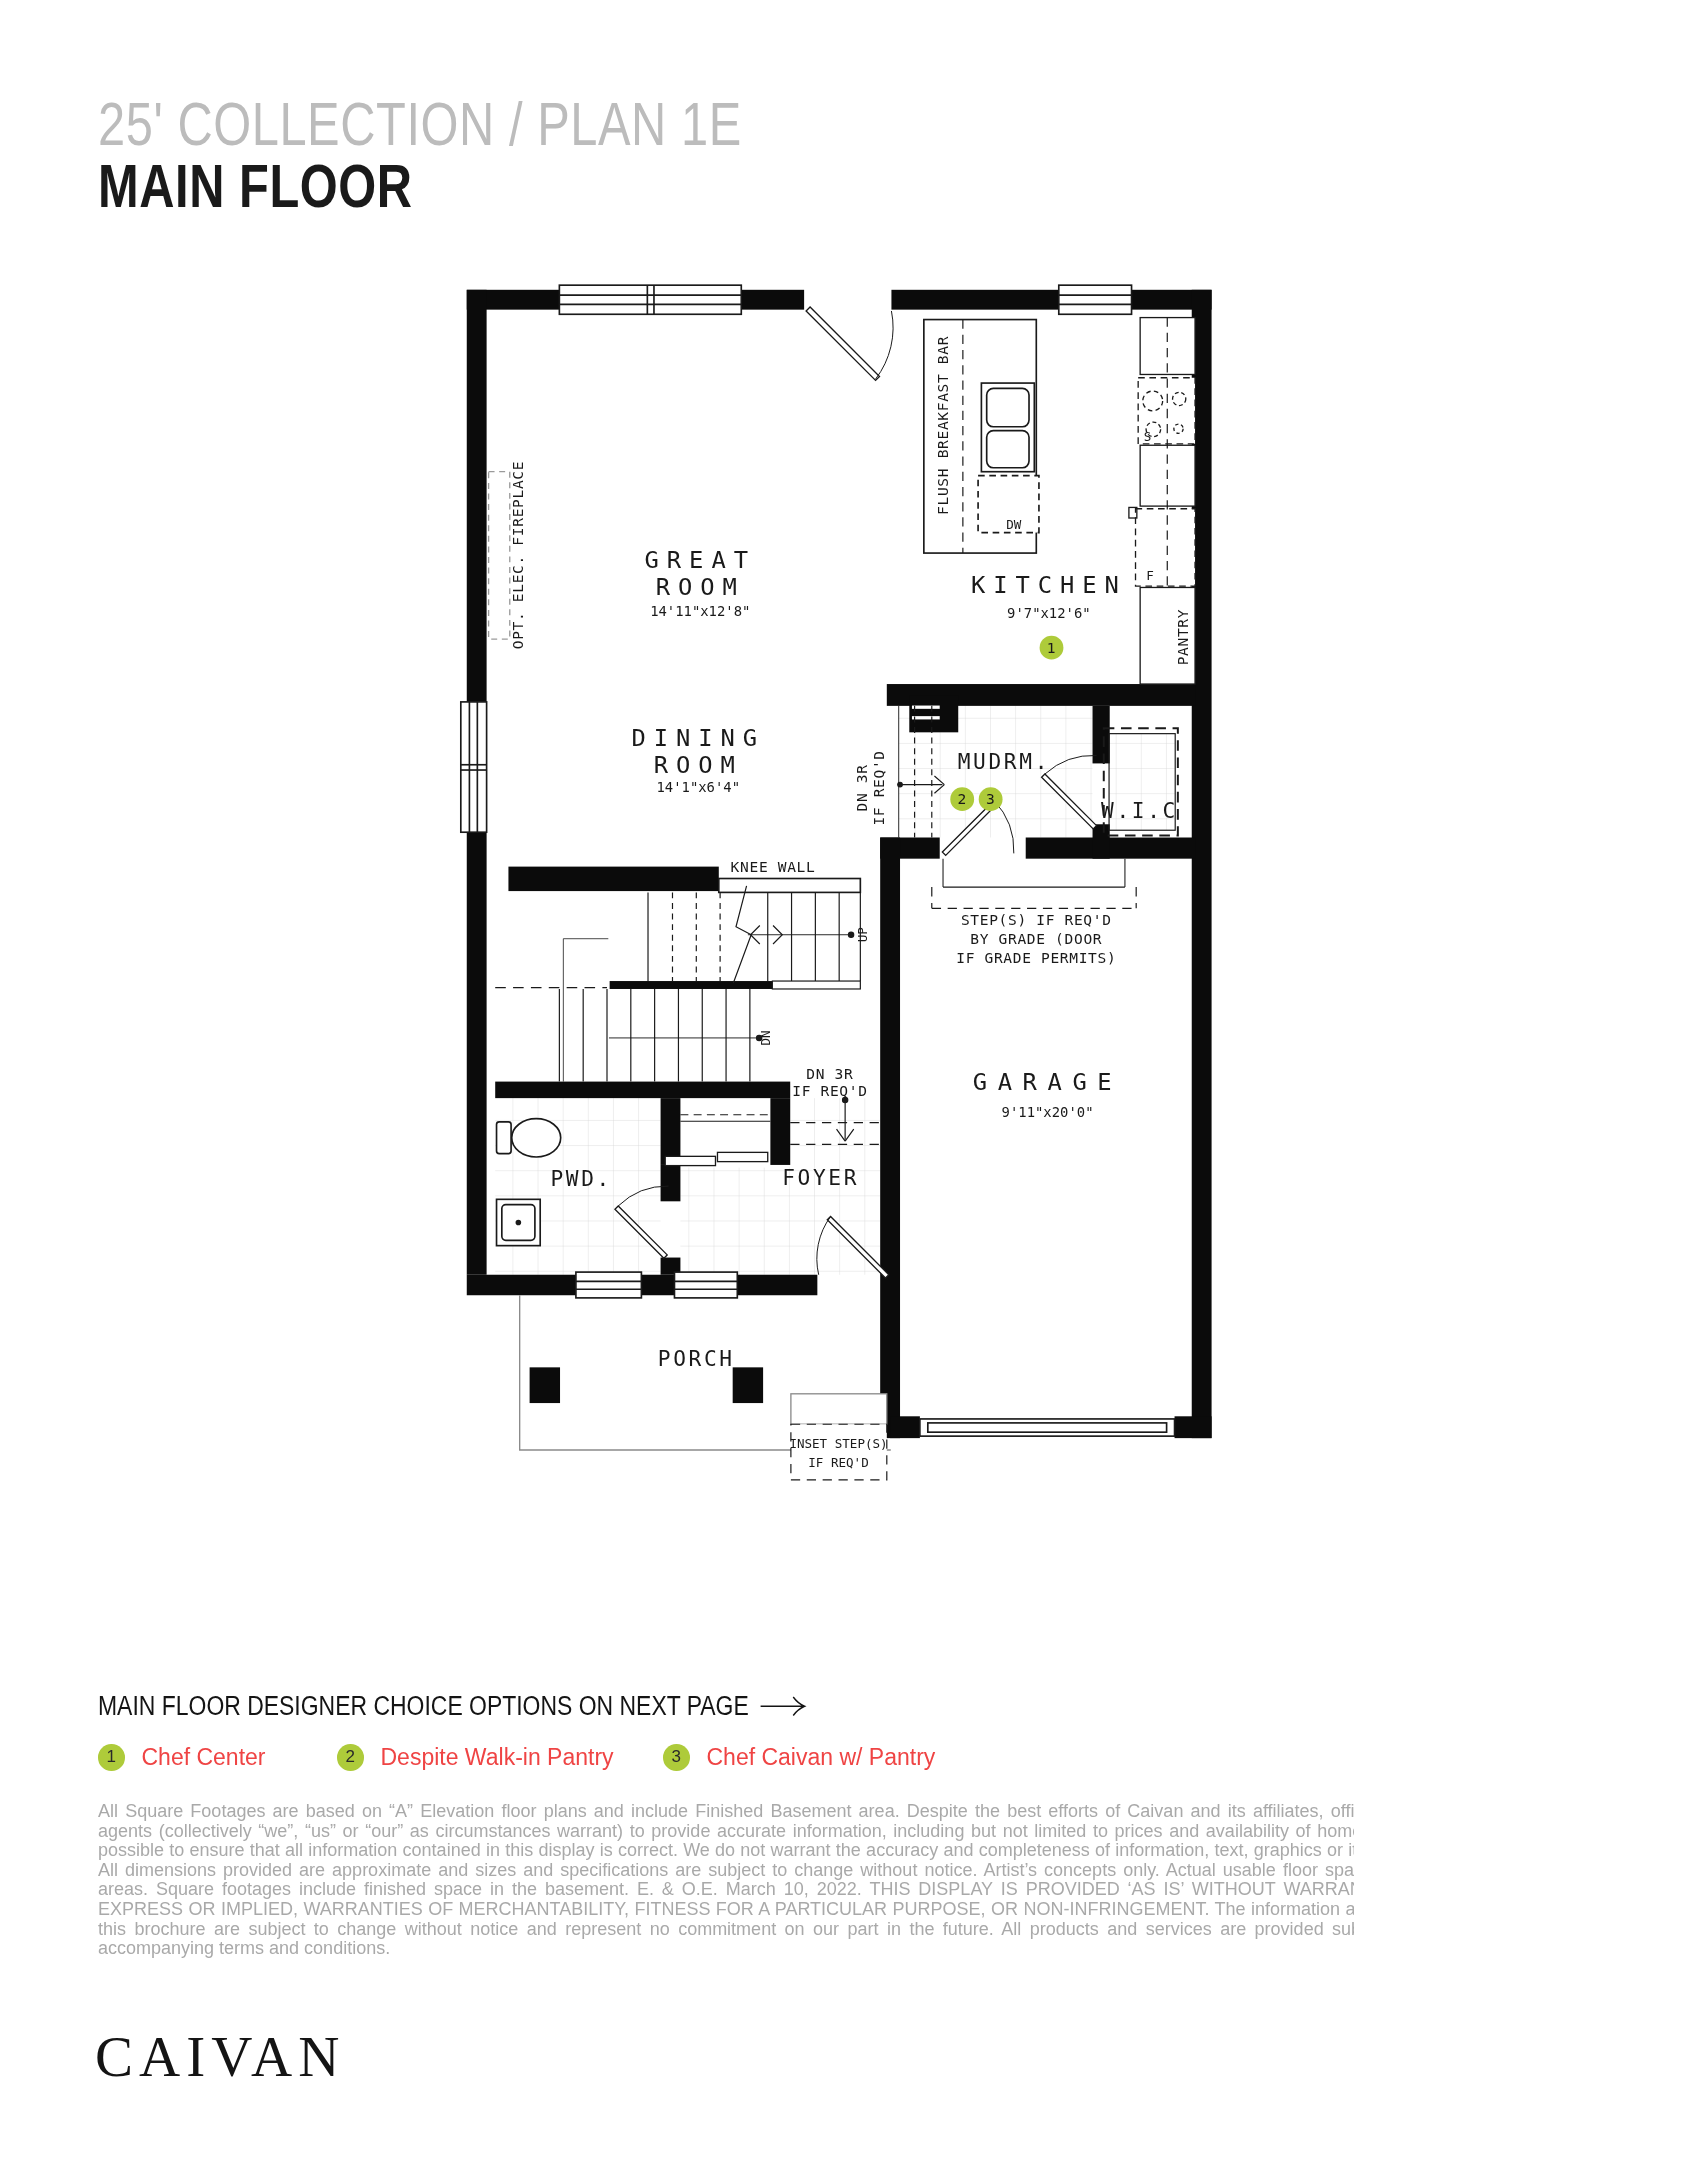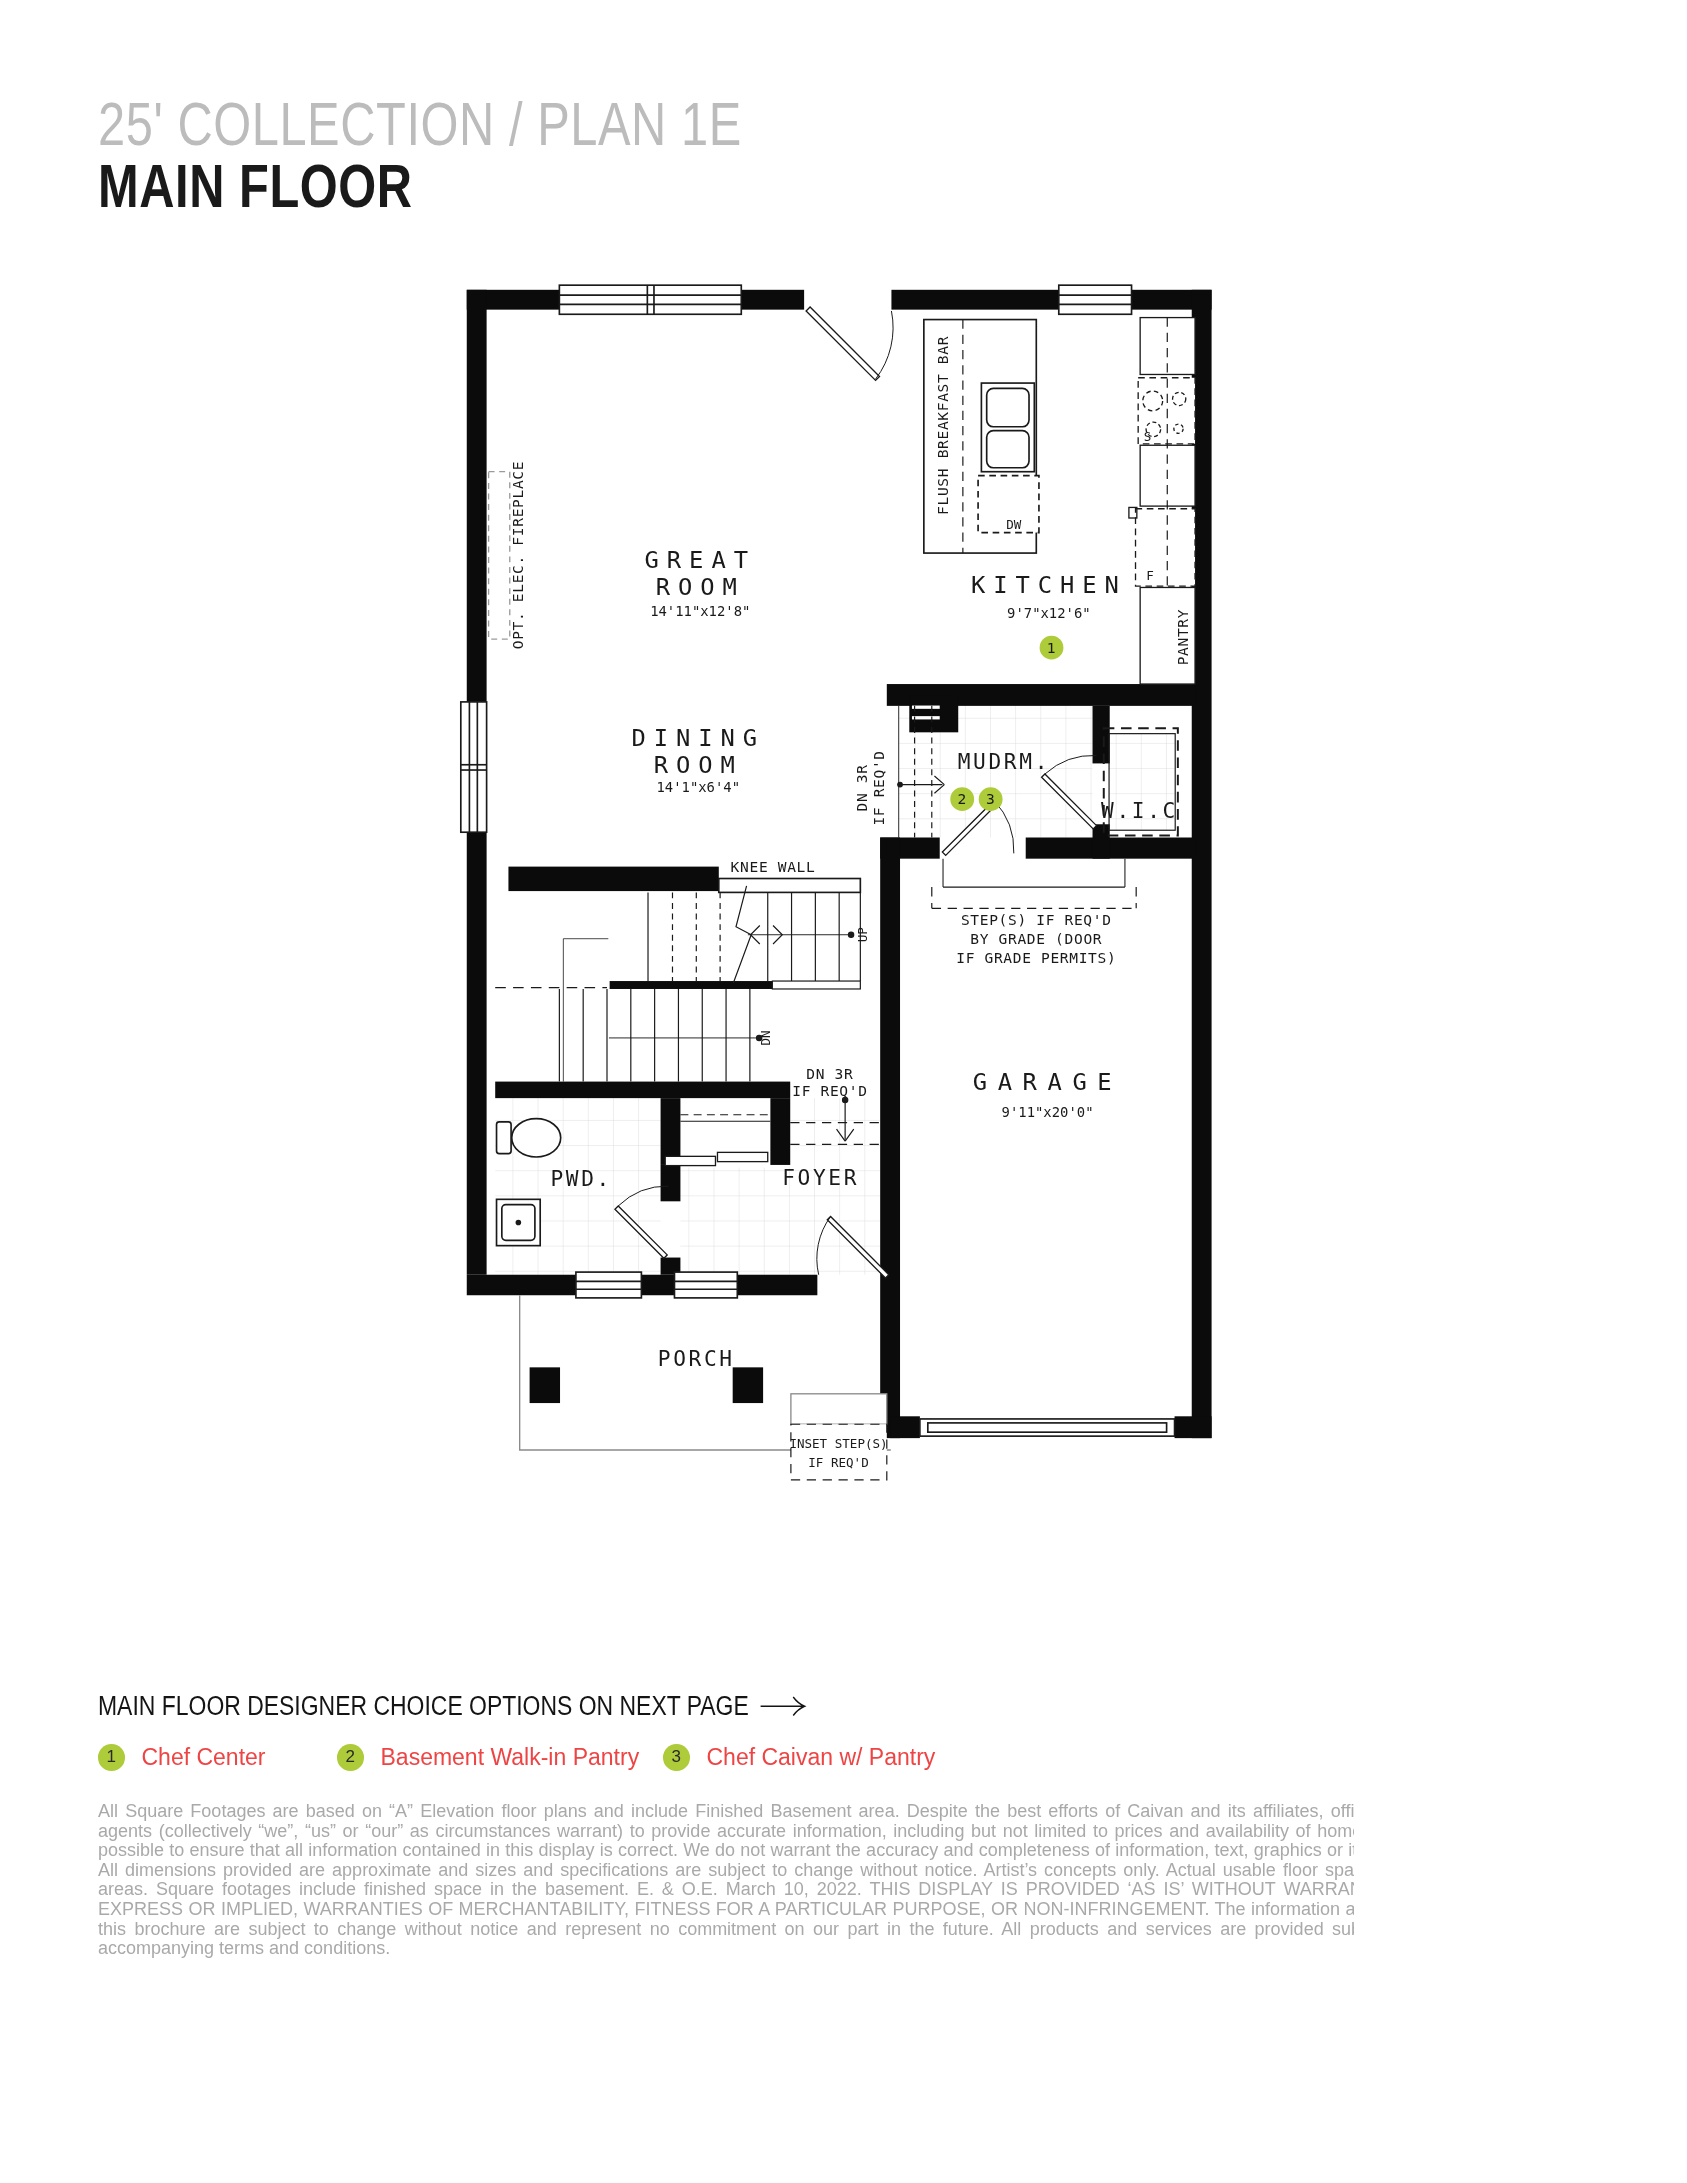--- a/index.html
+++ b/index.html
@@ -300,25 +300,26 @@
       <path d="M 2 17 H 78 M 60 3 C 66 10 72 14 80 17 C 72 20 66 24 60 31" fill="none" stroke="#141414" stroke-width="2.6"></path>
     </svg>
   </div>
 
   <div class="abs legend-row" style="left:98px;">
     <span class="legend-dot" style="background:#aecb3a">1</span>
     <span class="legend-label">Chef Center</span>
   </div>
   <div class="abs legend-row" style="left:337px;">
     <span class="legend-dot" style="background:#aecb3a">2</span>
-    <span class="legend-label">Basement Walk-in Pantry</span>
+    <span class="legend-label">Despite Walk-in Pantry</span>
   </div>
   <div class="abs legend-row" style="left:663px;">
     <span class="legend-dot" style="background:#aecb3a">3</span>
     <span class="legend-label">Chef Caivan w/ Pantry</span>
   </div>
 
   <div class="abs" id="disclaimer">All Square Footages are based on “A” Elevation floor plans and include Finished Basement area. Despite the best efforts of Caivan and its affiliates, officers, directors, employees or agents (collectively “we”, “us” or “our” as circumstances warrant) to provide accurate information, including but not limited to prices and availability of homes or lots, it is regrettably not possible to ensure that all information contained in this display is correct. We do not warrant the accuracy and completeness of information, text, graphics or items contained in this display. All dimensions provided are approximate and sizes and specifications are subject to change without notice. Artist’s concepts only. Actual usable floor space varies from indicated floor areas. Square footages include finished space in the basement. E. &amp; O.E. March 10, 2022. THIS DISPLAY IS PROVIDED ‘AS IS’ WITHOUT WARRANTY OF ANY KIND, EITHER EXPRESS OR IMPLIED, WARRANTIES OF MERCHANTABILITY, FITNESS FOR A PARTICULAR PURPOSE, OR NON-INFRINGEMENT. The information and specifications contained in this brochure are subject to change without notice and represent no commitment on our part in the future. All products and services are provided subject to applicable taxes and accompanying terms and conditions.</div>
 
+  <div class="abs" id="brand-logo">CAIVAN</div>
   <div class="abs" id="page-number">2</div>
 
 </div>
 
 
 </body></html>

